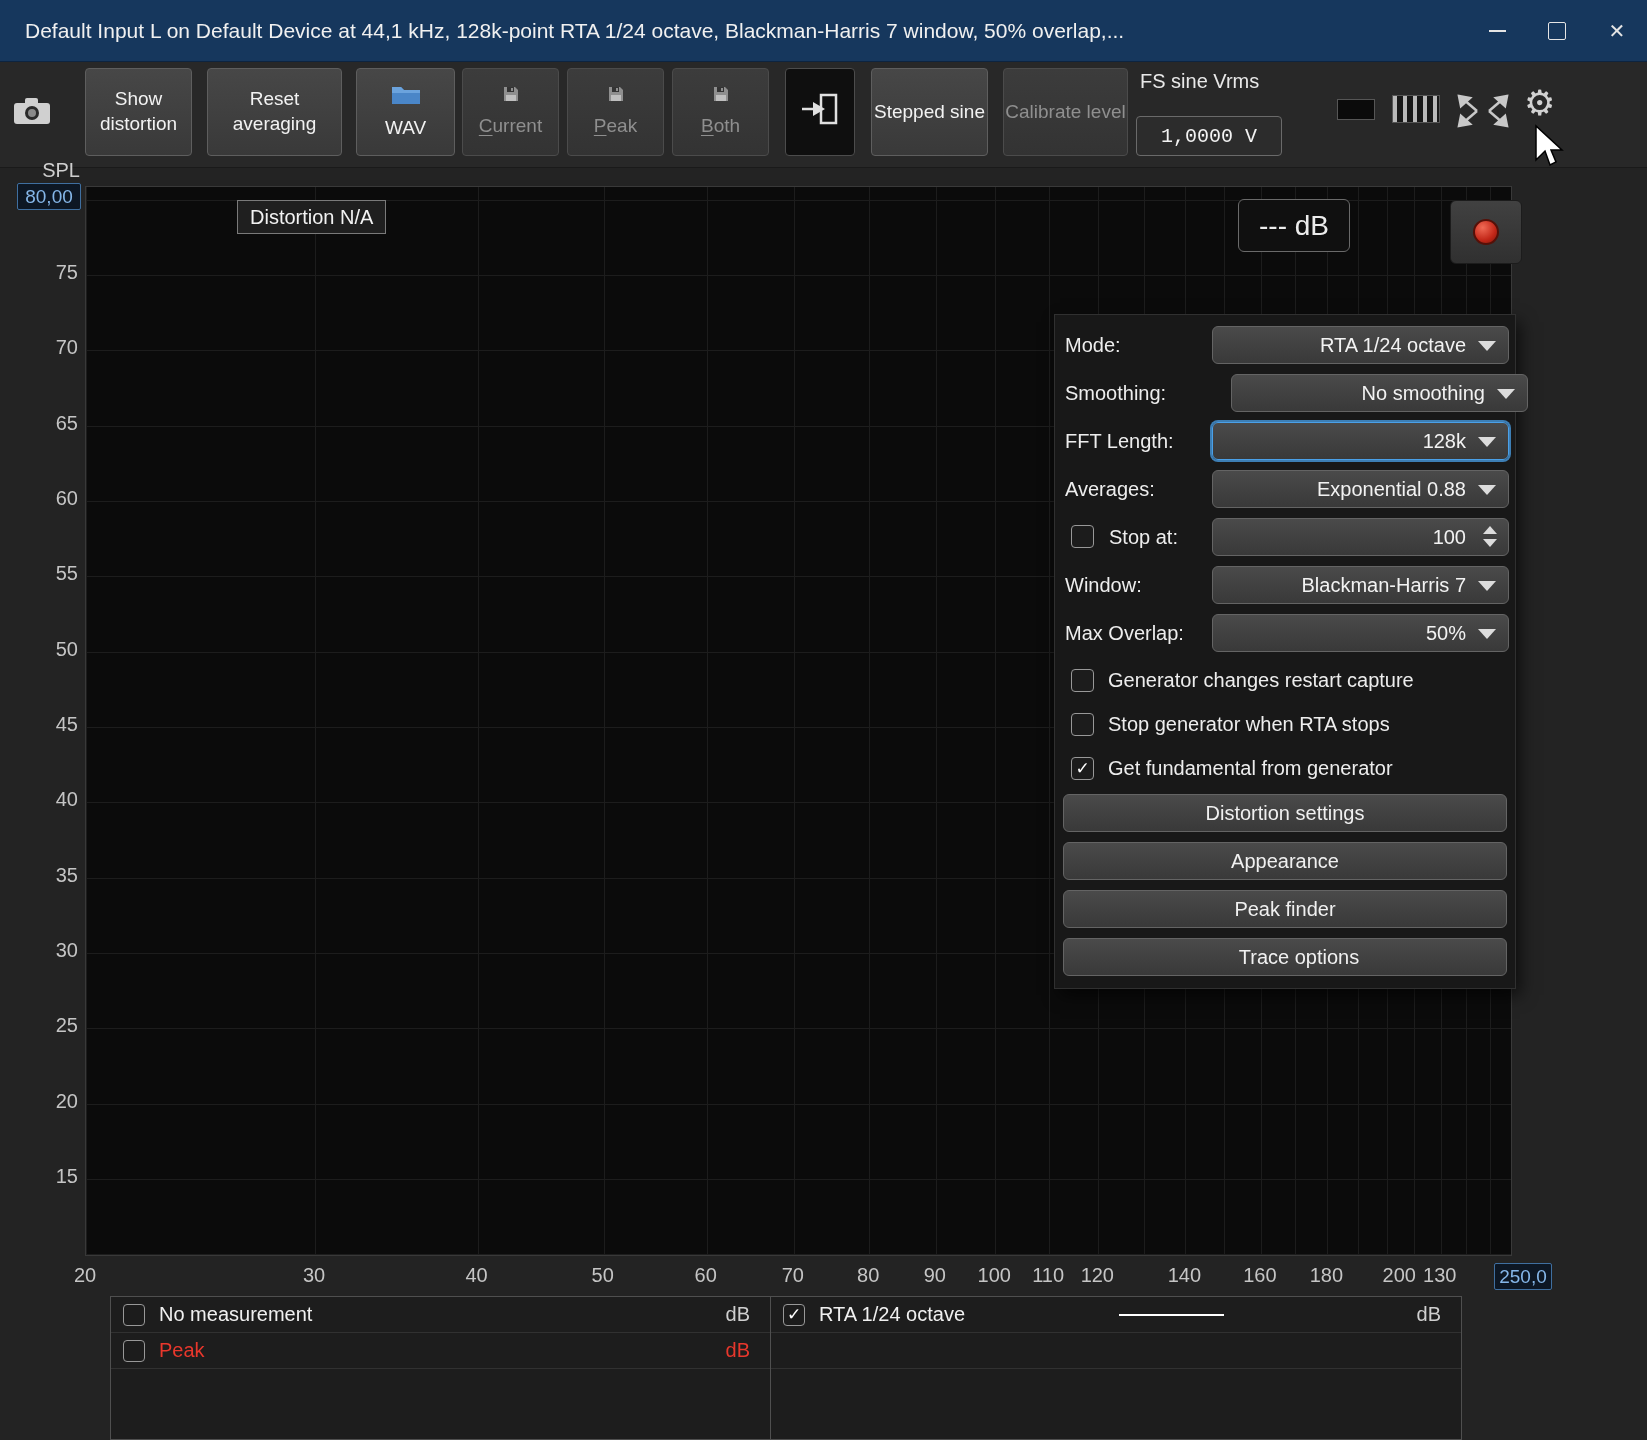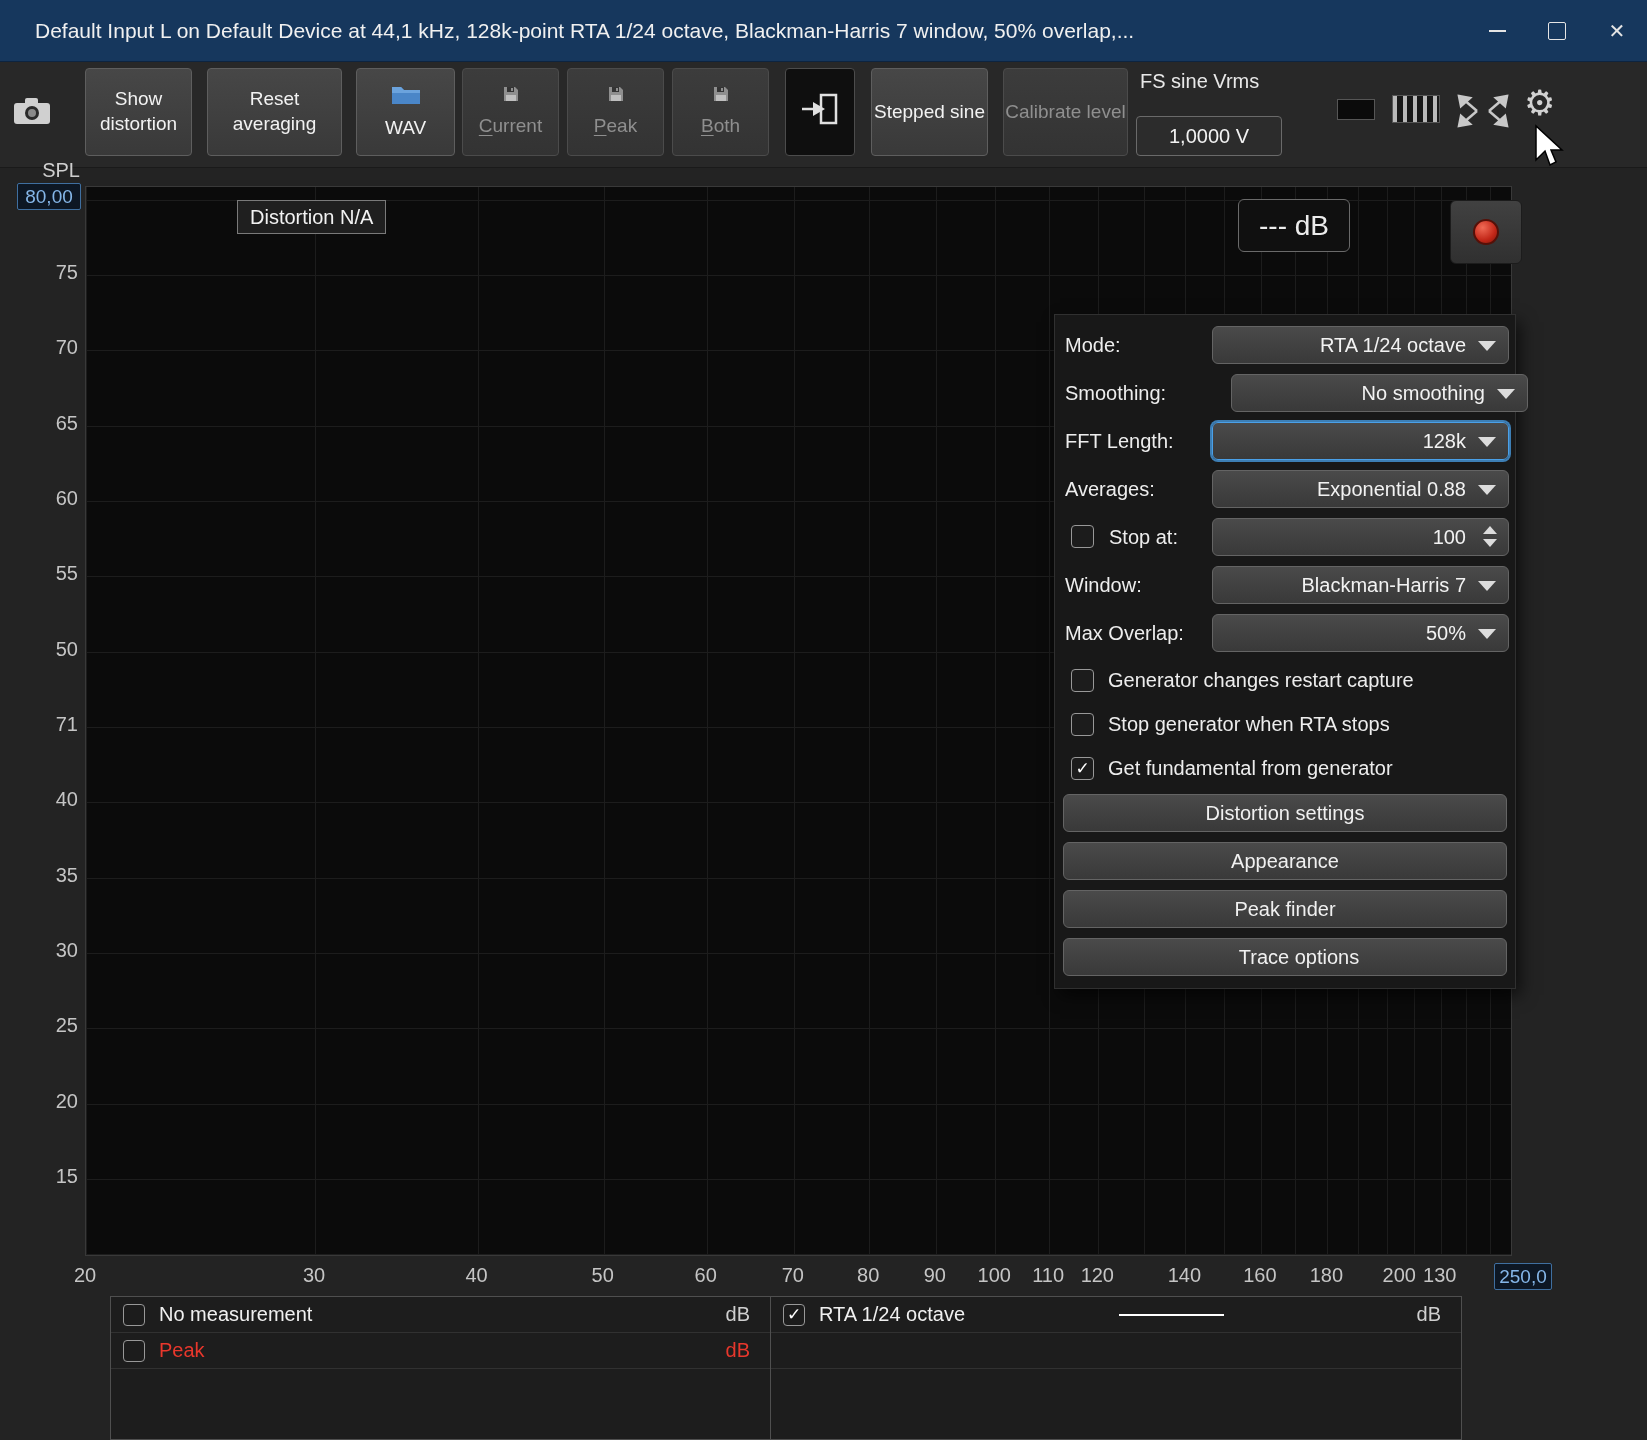--- a/index.html
+++ b/index.html
@@ -9,21 +9,21 @@
     font-family:"Liberation Sans","DejaVu Sans",sans-serif;
     -webkit-font-smoothing:antialiased;
     cursor:default;
   }
   
   .titlebar{
     position:absolute;left:0;top:0;width:1647px;height:62px;
     background:#16375d;display:flex;align-items:center;
     border-bottom:1px solid #0d2440;box-sizing:border-box;
   }
-  .titlebar .title{color:#f0f0f0;font-size:21px;padding-left:35px;white-space:nowrap;}
+  .titlebar .title{color:#f0f0f0;font-size:21px;padding-left:25px;white-space:nowrap;}
   .win-controls{position:absolute;right:0;top:0;height:62px;display:flex;}
   .win-btn{width:60px;height:62px;display:flex;align-items:center;justify-content:center;color:#e5e5e5;font-size:20px;}
   .max-box{width:16px;height:16px;border:1.7px solid #e5e5e5;border-radius:2px;}
   .min-line{width:17px;border-top:2px solid #e5e5e5;}
   
   .toolbar{position:absolute;left:0;top:62px;width:1647px;height:106px;background:#282828;border-bottom:1px solid #1a1a1a;box-sizing:border-box;}
   .tbtn{
     position:absolute;top:6px;height:88px;box-sizing:border-box;
     background:linear-gradient(180deg,#474747,#393939);
     border:1px solid #5e5e5e;border-radius:4px;
@@ -31,21 +31,21 @@
     display:flex;flex-direction:column;align-items:center;justify-content:center;
     text-align:center;gap:4px;
   }
   .tbtn.disabled{color:#8f8f8f;background:linear-gradient(180deg,#3c3c3c,#333);border-color:#4b4b4b;}
   .tbtn u{text-underline-offset:3px;}
   .tbtn.dark{background:#0f0f0f;border-color:#4c4c4c;}
   .fs-label{position:absolute;left:1140px;top:8px;color:#e8e8e8;font-size:20px;}
   .fs-field{
     position:absolute;left:1136px;top:54px;width:146px;height:40px;box-sizing:border-box;
     background:#2c2c2c;border:1px solid #6a6a6a;border-radius:4px;
-    color:#f2f2f2;font-size:20px;display:flex;align-items:center;justify-content:center;
+    color:#f2f2f2;font-size:20px;display:flex;align-items:center;justify-content:center;font-family:Liberation Mono, monospace;
   }
   .swatch1{position:absolute;left:1337px;top:37px;width:38px;height:21px;background:#0b0b0b;border:1px solid #565656;box-sizing:border-box;}
   .swatch2{position:absolute;left:1392px;top:33px;width:48px;height:28px;border:1px solid #565656;box-sizing:border-box;
     background:repeating-linear-gradient(90deg,#b9b9b9 0 4px,#181818 4px 10px);}
   .gear{position:absolute;left:1524px;top:24px;font-size:35px;color:#d2d2d2;font-family:"DejaVu Sans",sans-serif;line-height:1;}
   
   .plot{
     position:absolute;left:85px;top:186px;width:1427px;height:1070px;
     background:#0b0b0b;border:1px solid #393939;box-sizing:border-box;overflow:hidden;
   }
@@ -290,21 +290,21 @@
     </div>
 </div>
 
 <div id="y-labels">
     <div class="ytick" style="top: 261px;">75</div>
     <div class="ytick" style="top: 336.334px;">70</div>
     <div class="ytick" style="top: 411.667px;">65</div>
     <div class="ytick" style="top: 487px;">60</div>
     <div class="ytick" style="top: 562.334px;">55</div>
     <div class="ytick" style="top: 637.668px;">50</div>
-    <div class="ytick" style="top: 713.001px;">71</div>
+    <div class="ytick" style="top: 713.001px;">45</div>
     <div class="ytick" style="top: 788.335px;">40</div>
     <div class="ytick" style="top: 863.668px;">35</div>
     <div class="ytick" style="top: 939.001px;">30</div>
     <div class="ytick" style="top: 1014.34px;">25</div>
     <div class="ytick" style="top: 1089.67px;">20</div>
     <div class="ytick" style="top: 1165px;">15</div>
   </div>
 <div id="x-labels">
     <div class="xtick" style="left: 55px;">20</div>
     <div class="xtick" style="left: 284.082px;">30</div>

